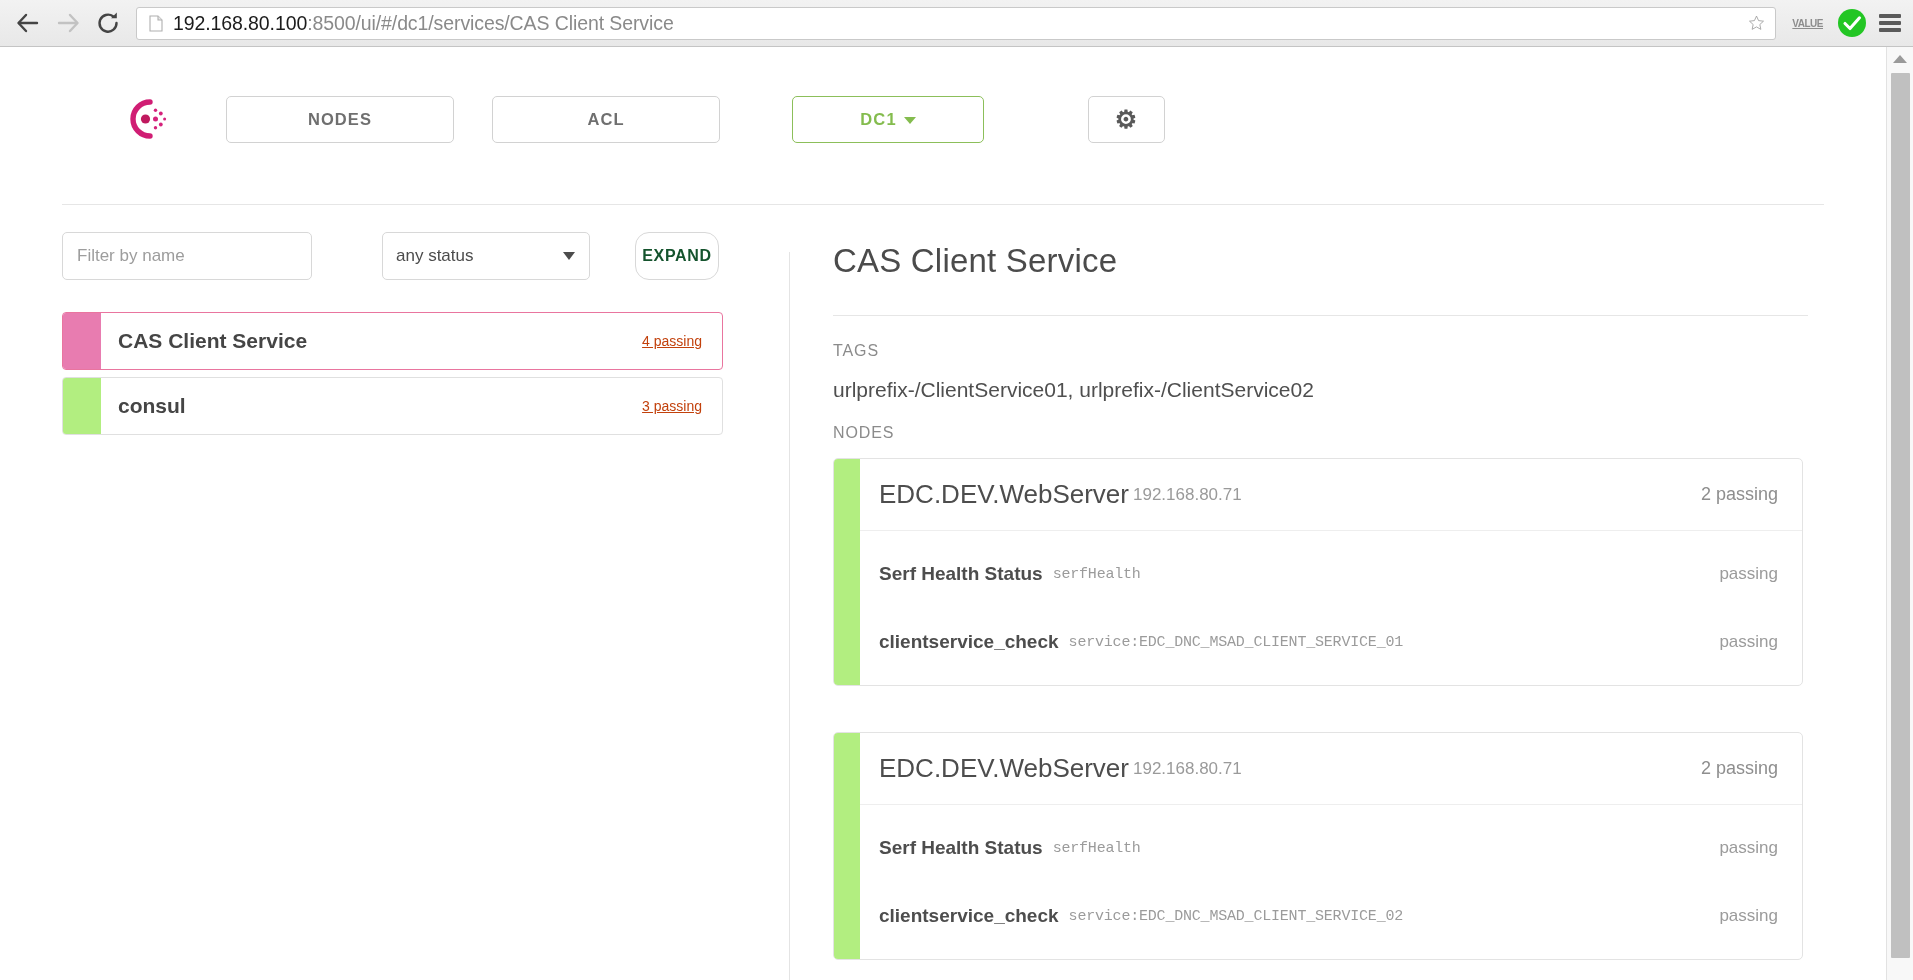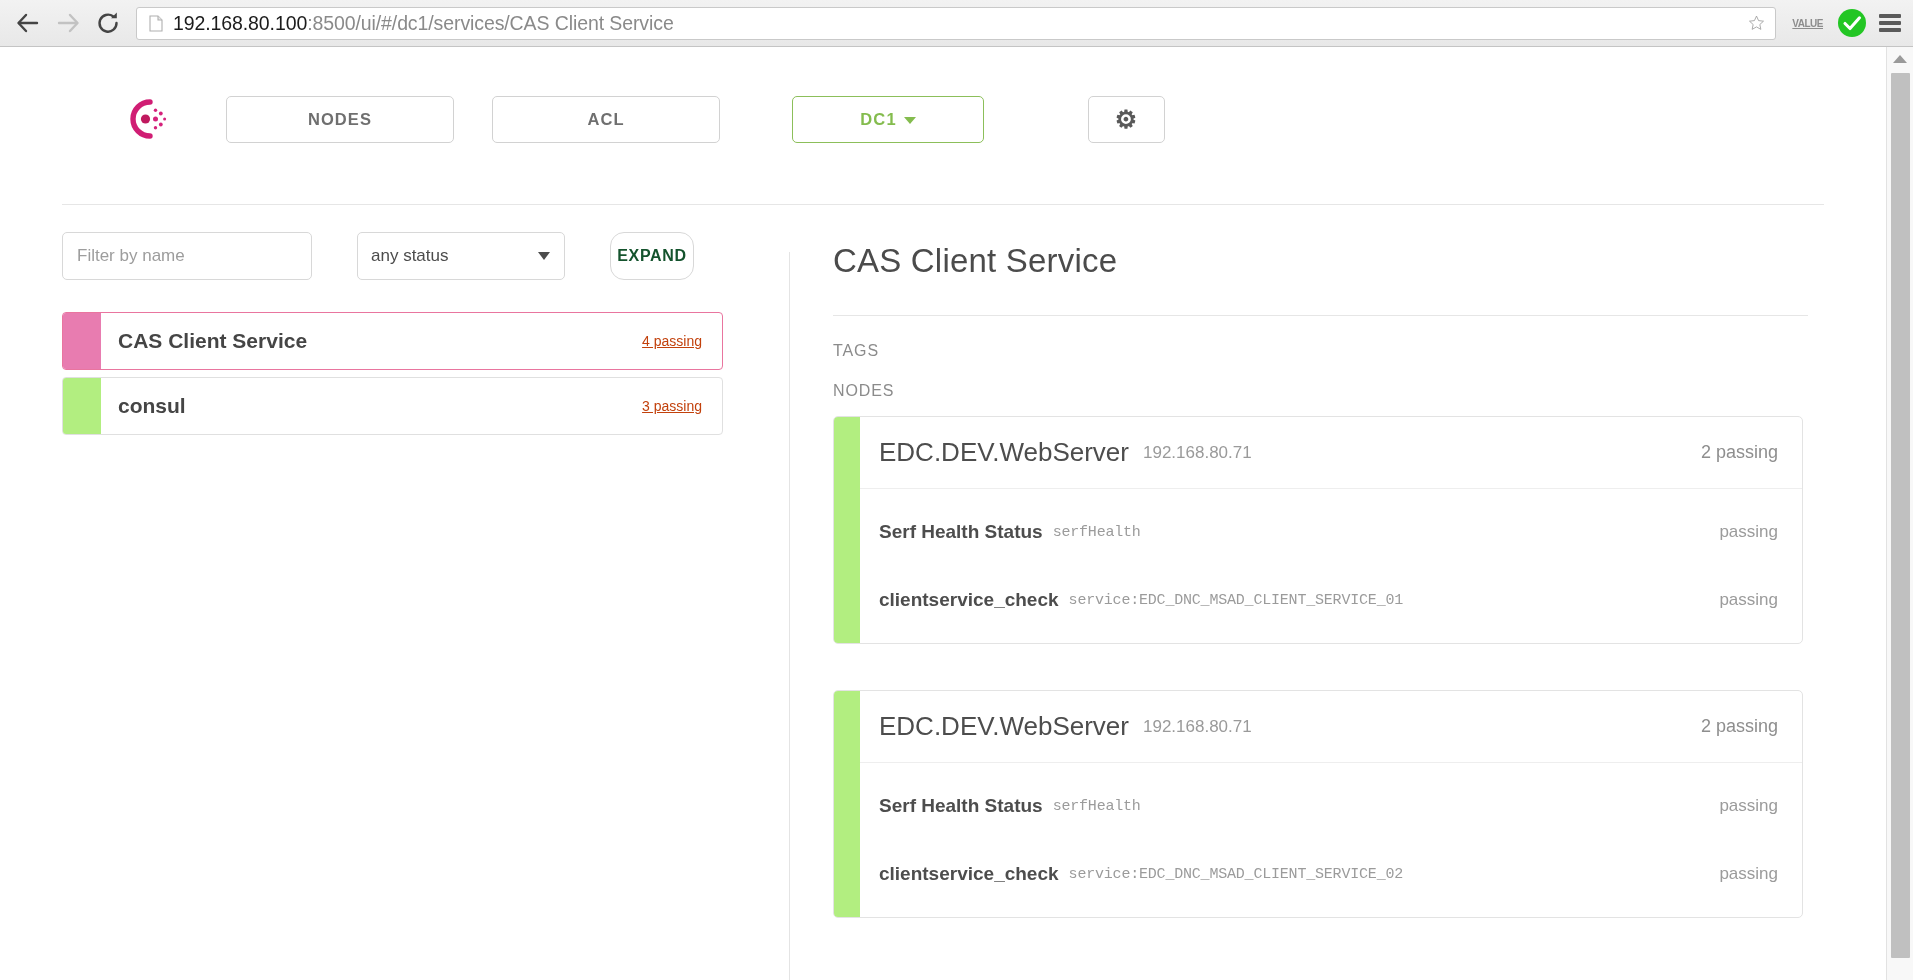--- a/index.html
+++ b/index.html
@@ -193,20 +193,21 @@
     width: 208px; height: 48px;
     border: 1.6px solid #d8d8d8;
     border-radius: 5px;
     background: #ffffff;
     display: flex; align-items: center;
     padding: 0 13px;
     font-size: 17px;
     color: #4c4c4c;
     cursor: pointer;
     position: relative;
+    margin-left: 25px;
   }
   .select-caret {
     position: absolute; right: 14px;
     width: 0; height: 0;
     border-left: 6px solid transparent;
     border-right: 6px solid transparent;
     border-top: 8px solid #4c4c4c;
   }
   .expand-btn {
     width: 84px; height: 48px;
@@ -294,21 +295,21 @@
   }
   .node-bar { width: 26px; flex: 0 0 auto; background: #b2ee80; }
   .node-body { flex: 1 1 auto; }
   .node-head {
     height: 72px;
     display: flex; align-items: center;
     padding: 0 24px 0 19px;
     border-bottom: 1px solid #eeeeee;
   }
   .node-name { font-size: 26px; color: #4d4d4d; }
-  .node-ip { font-size: 17px; color: #9a9a9a; margin-left: 14px; }
+  .node-ip { font-size: 17px; color: #9a9a9a; margin-left: 4px; }
   .node-passing { margin-left: auto; font-size: 18px; color: #8e8e8e; }
 
   .check-row {
     height: 50px;
     display: flex; align-items: center;
     padding: 0 24px 0 19px;
   }
   .check-name { font-size: 19px; font-weight: bold; color: #4d4d4d; }
   .check-id {
     font-size: 15px; color: #9b9b9b;
@@ -426,20 +427,21 @@
         </div>
       </div>
     </div>
   </div>
 
   <div class="right-panel">
     <h1 class="page-title">CAS Client Service</h1>
     <div class="title-rule"></div>
 
     <div class="section-label">TAGS</div>
+    <div class="tags-text">urlprefix-/ClientService01, urlprefix-/ClientService02</div>
 
     <div class="section-label nodes-label">NODES</div>
 
     <div class="node-card">
       <div class="node-bar" style="background:#b2ee80"></div>
       <div class="node-body">
         <div class="node-head">
           <span class="node-name">EDC.DEV.WebServer</span>
           <span class="node-ip">192.168.80.71</span>
           <span class="node-passing">2 passing</span>

